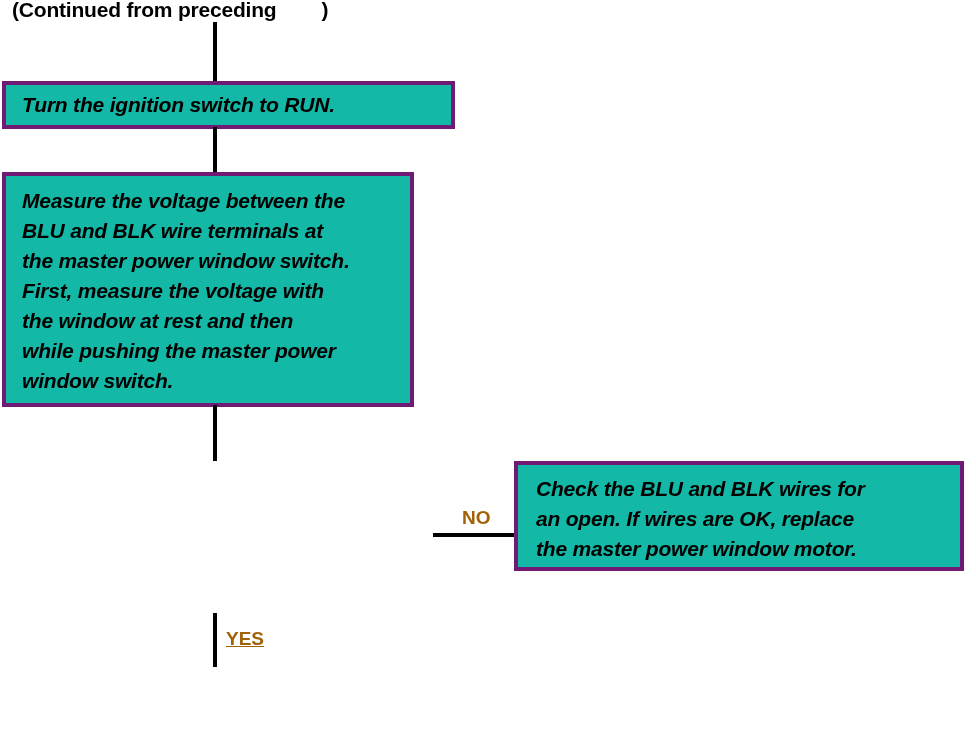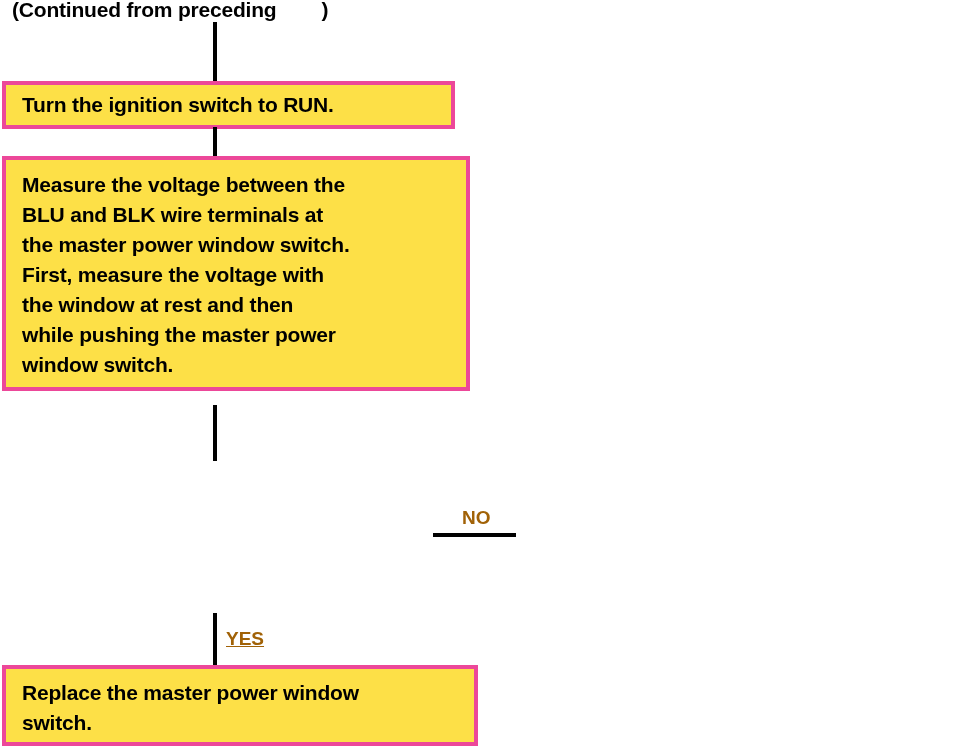--- a/index.html
+++ b/index.html
@@ -28,40 +28,41 @@
     font-weight: bold;
     color: #000000;
     letter-spacing: -0.2px;
     white-space: pre;
   }
 
   
   .proc-box {
     position: absolute;
     box-sizing: border-box;
-    border: 4px solid #ec4899;
-    background: #fde047;
+    border: 4px solid #701a75;
+    background: #14b8a6;
+    font-style: italic;
   }
   .proc-box .txt {
     position: absolute;
     left: 16px;
     right: 6px;
     top: 6px;
     font-size: 21px;
     font-weight: bold;
     line-height: 30px;
     color: #000000;
     letter-spacing: -0.2px;
     white-space: pre-line;
   }
 
   #box-ignition      { left: 2px;   top: 81px;  width: 453px; height: 48px; }
   #box-ignition .txt { top: 5px; }
 
-  #box-measure       { left: 2px;   top: 156px; width: 468px; height: 235px; }
+  #box-measure       { left: 2px;   top: 172px; width: 412px; height: 235px; }
   #box-measure .txt  { top: 10px; }
 
   #box-check-wires       { left: 514px; top: 461px; width: 450px; height: 110px; }
   #box-check-wires .txt  { top: 9px; left: 18px; }
 
   #box-replace-switch      { left: 2px;  top: 665px; width: 476px; height: 81px; }
   #box-replace-switch .txt { top: 9px; }
 
   
   #decision-hex {
@@ -137,22 +138,23 @@
 while pushing the master power
 window switch.</div>
   </div>
 
   <div class="conn-v" id="conn-measure-hex"></div>
 
 
   <div class="conn-h" id="conn-hex-no"></div>
   <div class="branch-label" id="label-no">NO</div>
 
+  <div class="proc-box" id="box-check-wires">
+    <div class="txt">Check the BLU and BLK wires for
+an open. If wires are OK, replace
+the master power window motor.</div>
+  </div>
 
   <div class="conn-v" id="conn-hex-replace"></div>
   <div class="branch-label" id="label-yes">YES</div>
 
-  <div class="proc-box" id="box-replace-switch">
-    <div class="txt">Replace the master power window
-switch.</div>
-  </div>
 
 </div>
 
 </body></html>

